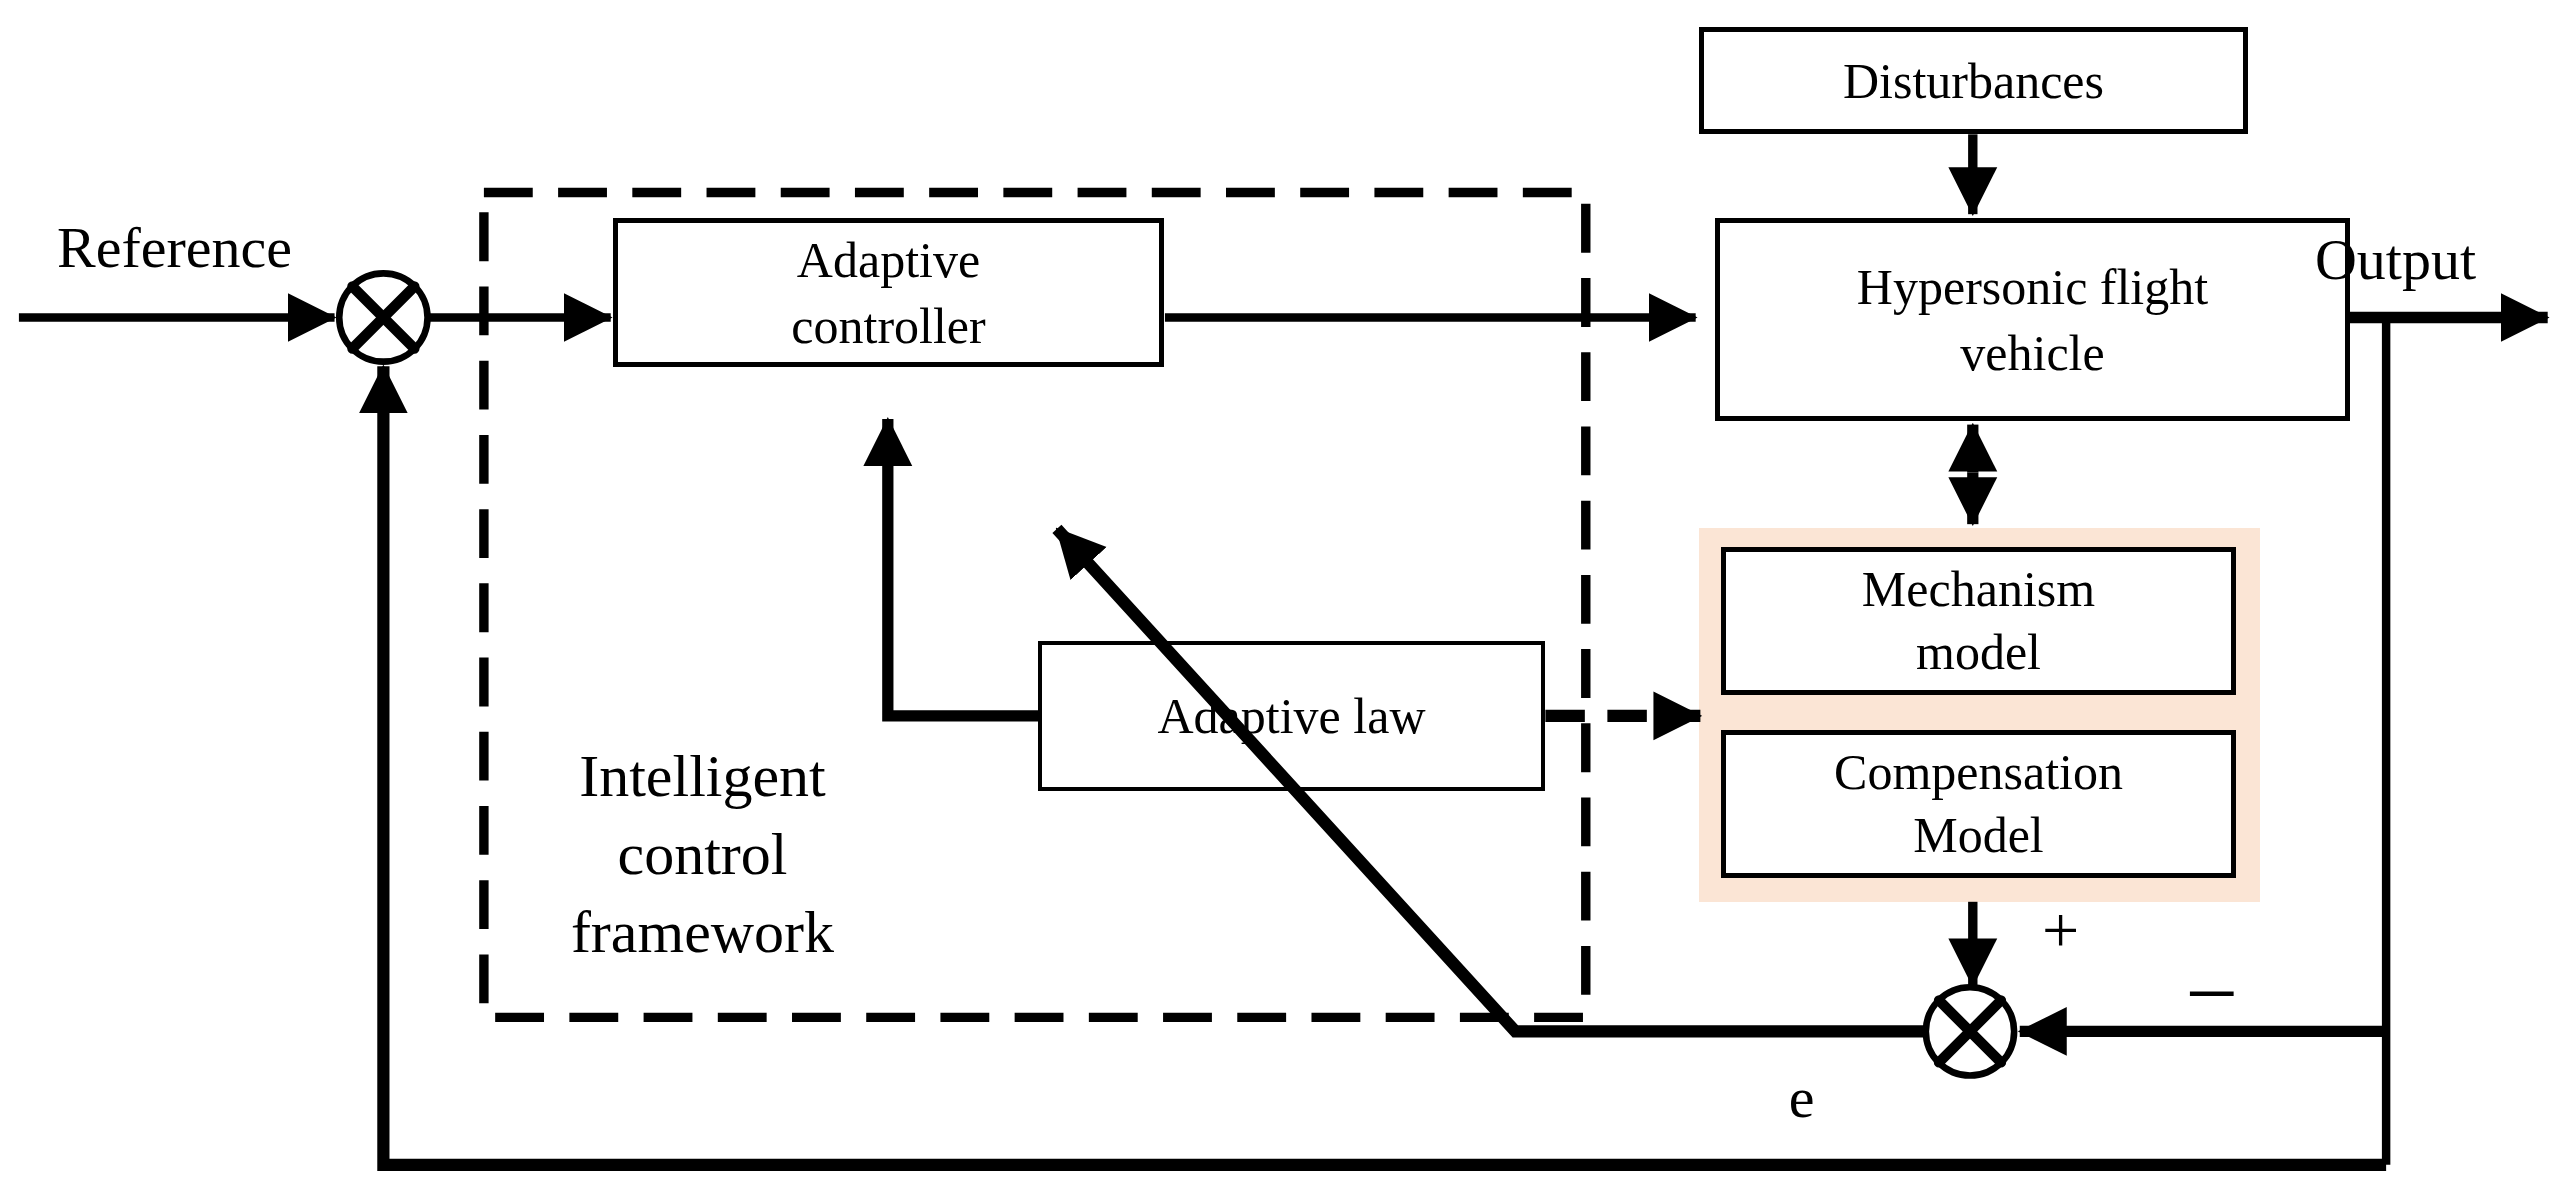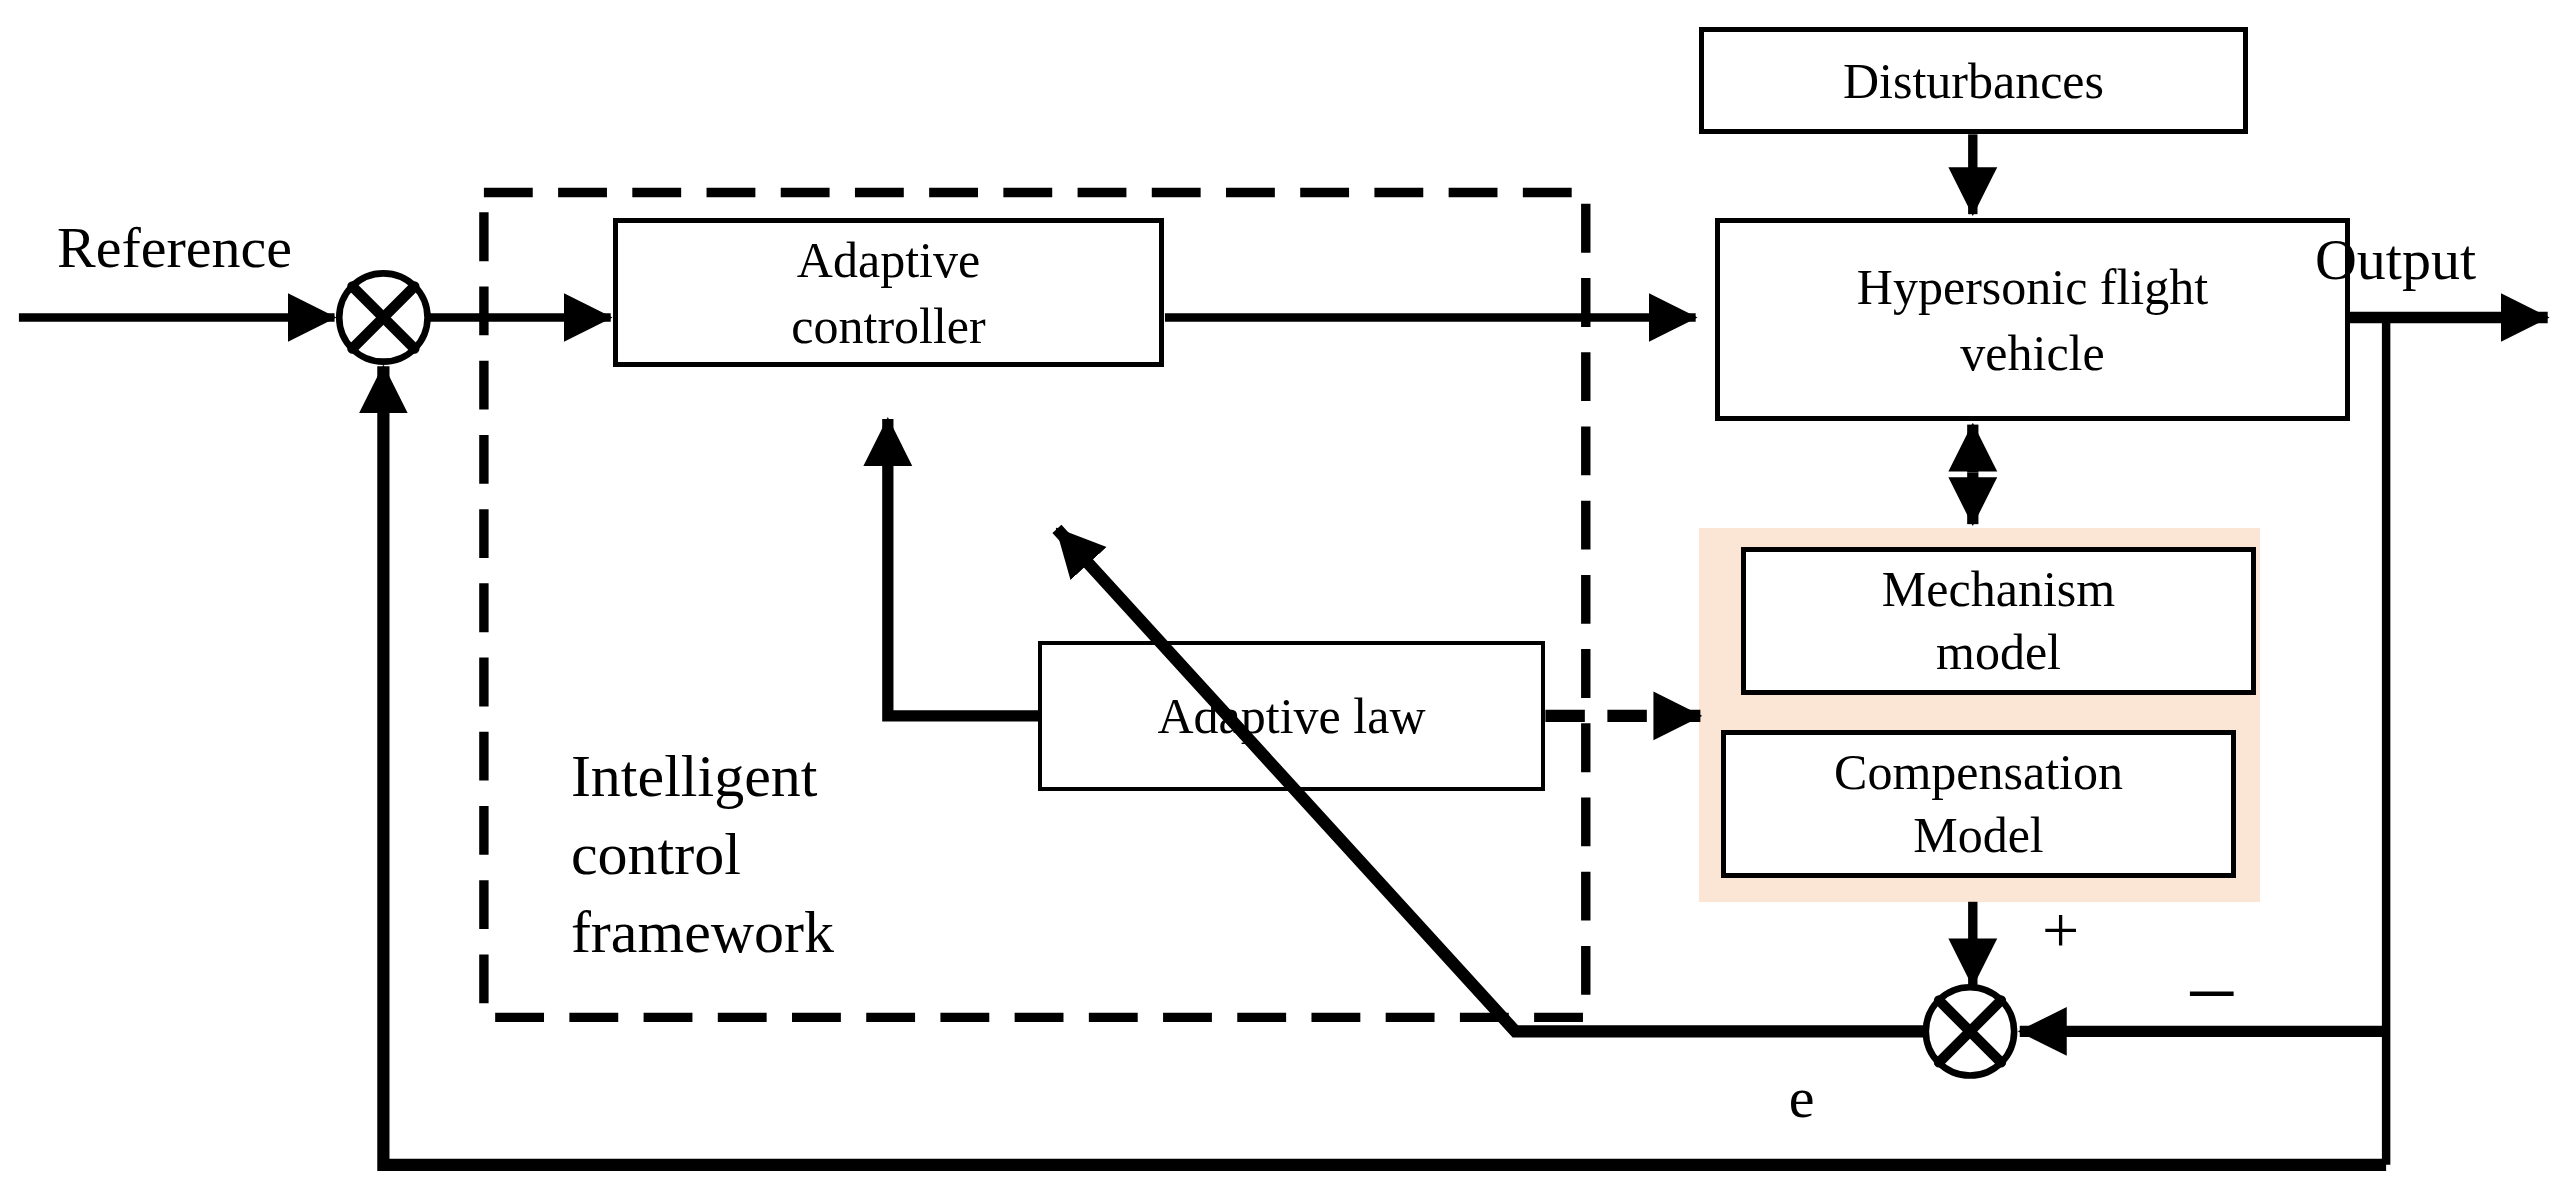--- a/index.html
+++ b/index.html
@@ -27,21 +27,21 @@
     border:5.6px solid var(--line);
     display:flex;align-items:center;justify-content:center;
     text-align:center;
     font-size:50px;line-height:1.32;
     white-space:pre-line;
     box-sizing:border-box;
   }
   .lbl{
     position:absolute;z-index:3;
     display:flex;align-items:flex-start;justify-content:center;
-    text-align:left;
+    text-align:center;
     font-size:58px;line-height:1.3;
     white-space:pre-line;
   }
 </style>
 </head>
 <body>
 
 <div id="canvas">
 
   <div class="hl" style="left:1699px;top:528px;width:561px;height:374px;"></div>
@@ -96,21 +96,21 @@
   </svg>
 
   <div class="box" style="left:613px;top:218px;width:551px;height:149px;">Adaptive
 controller</div>
 
   <div class="box" style="left:1699px;top:27px;width:549px;height:107px;">Disturbances</div>
 
   <div class="box" style="left:1715px;top:218px;width:635px;height:203px;">Hypersonic flight
 vehicle</div>
 
-  <div class="box" style="left:1721px;top:547px;width:515px;height:148px;line-height:1.26;margin-left:20px;">Mechanism
+  <div class="box" style="left:1721px;top:547px;width:515px;height:148px;line-height:1.26;">Mechanism
 model</div>
 
   <div class="box" style="left:1721px;top:730px;width:515px;height:148px;line-height:1.26;">Compensation
 Model</div>
 
   <div class="box" style="left:1038px;top:641px;width:507px;height:150px;border-width:4.7px;background:transparent;">Adaptive law</div>
 
   <div class="lbl" style="left:28px;top:210px;width:293px;">Reference</div>
 
   <div class="lbl" style="left:2264px;top:222px;width:263px;">Output</div>

